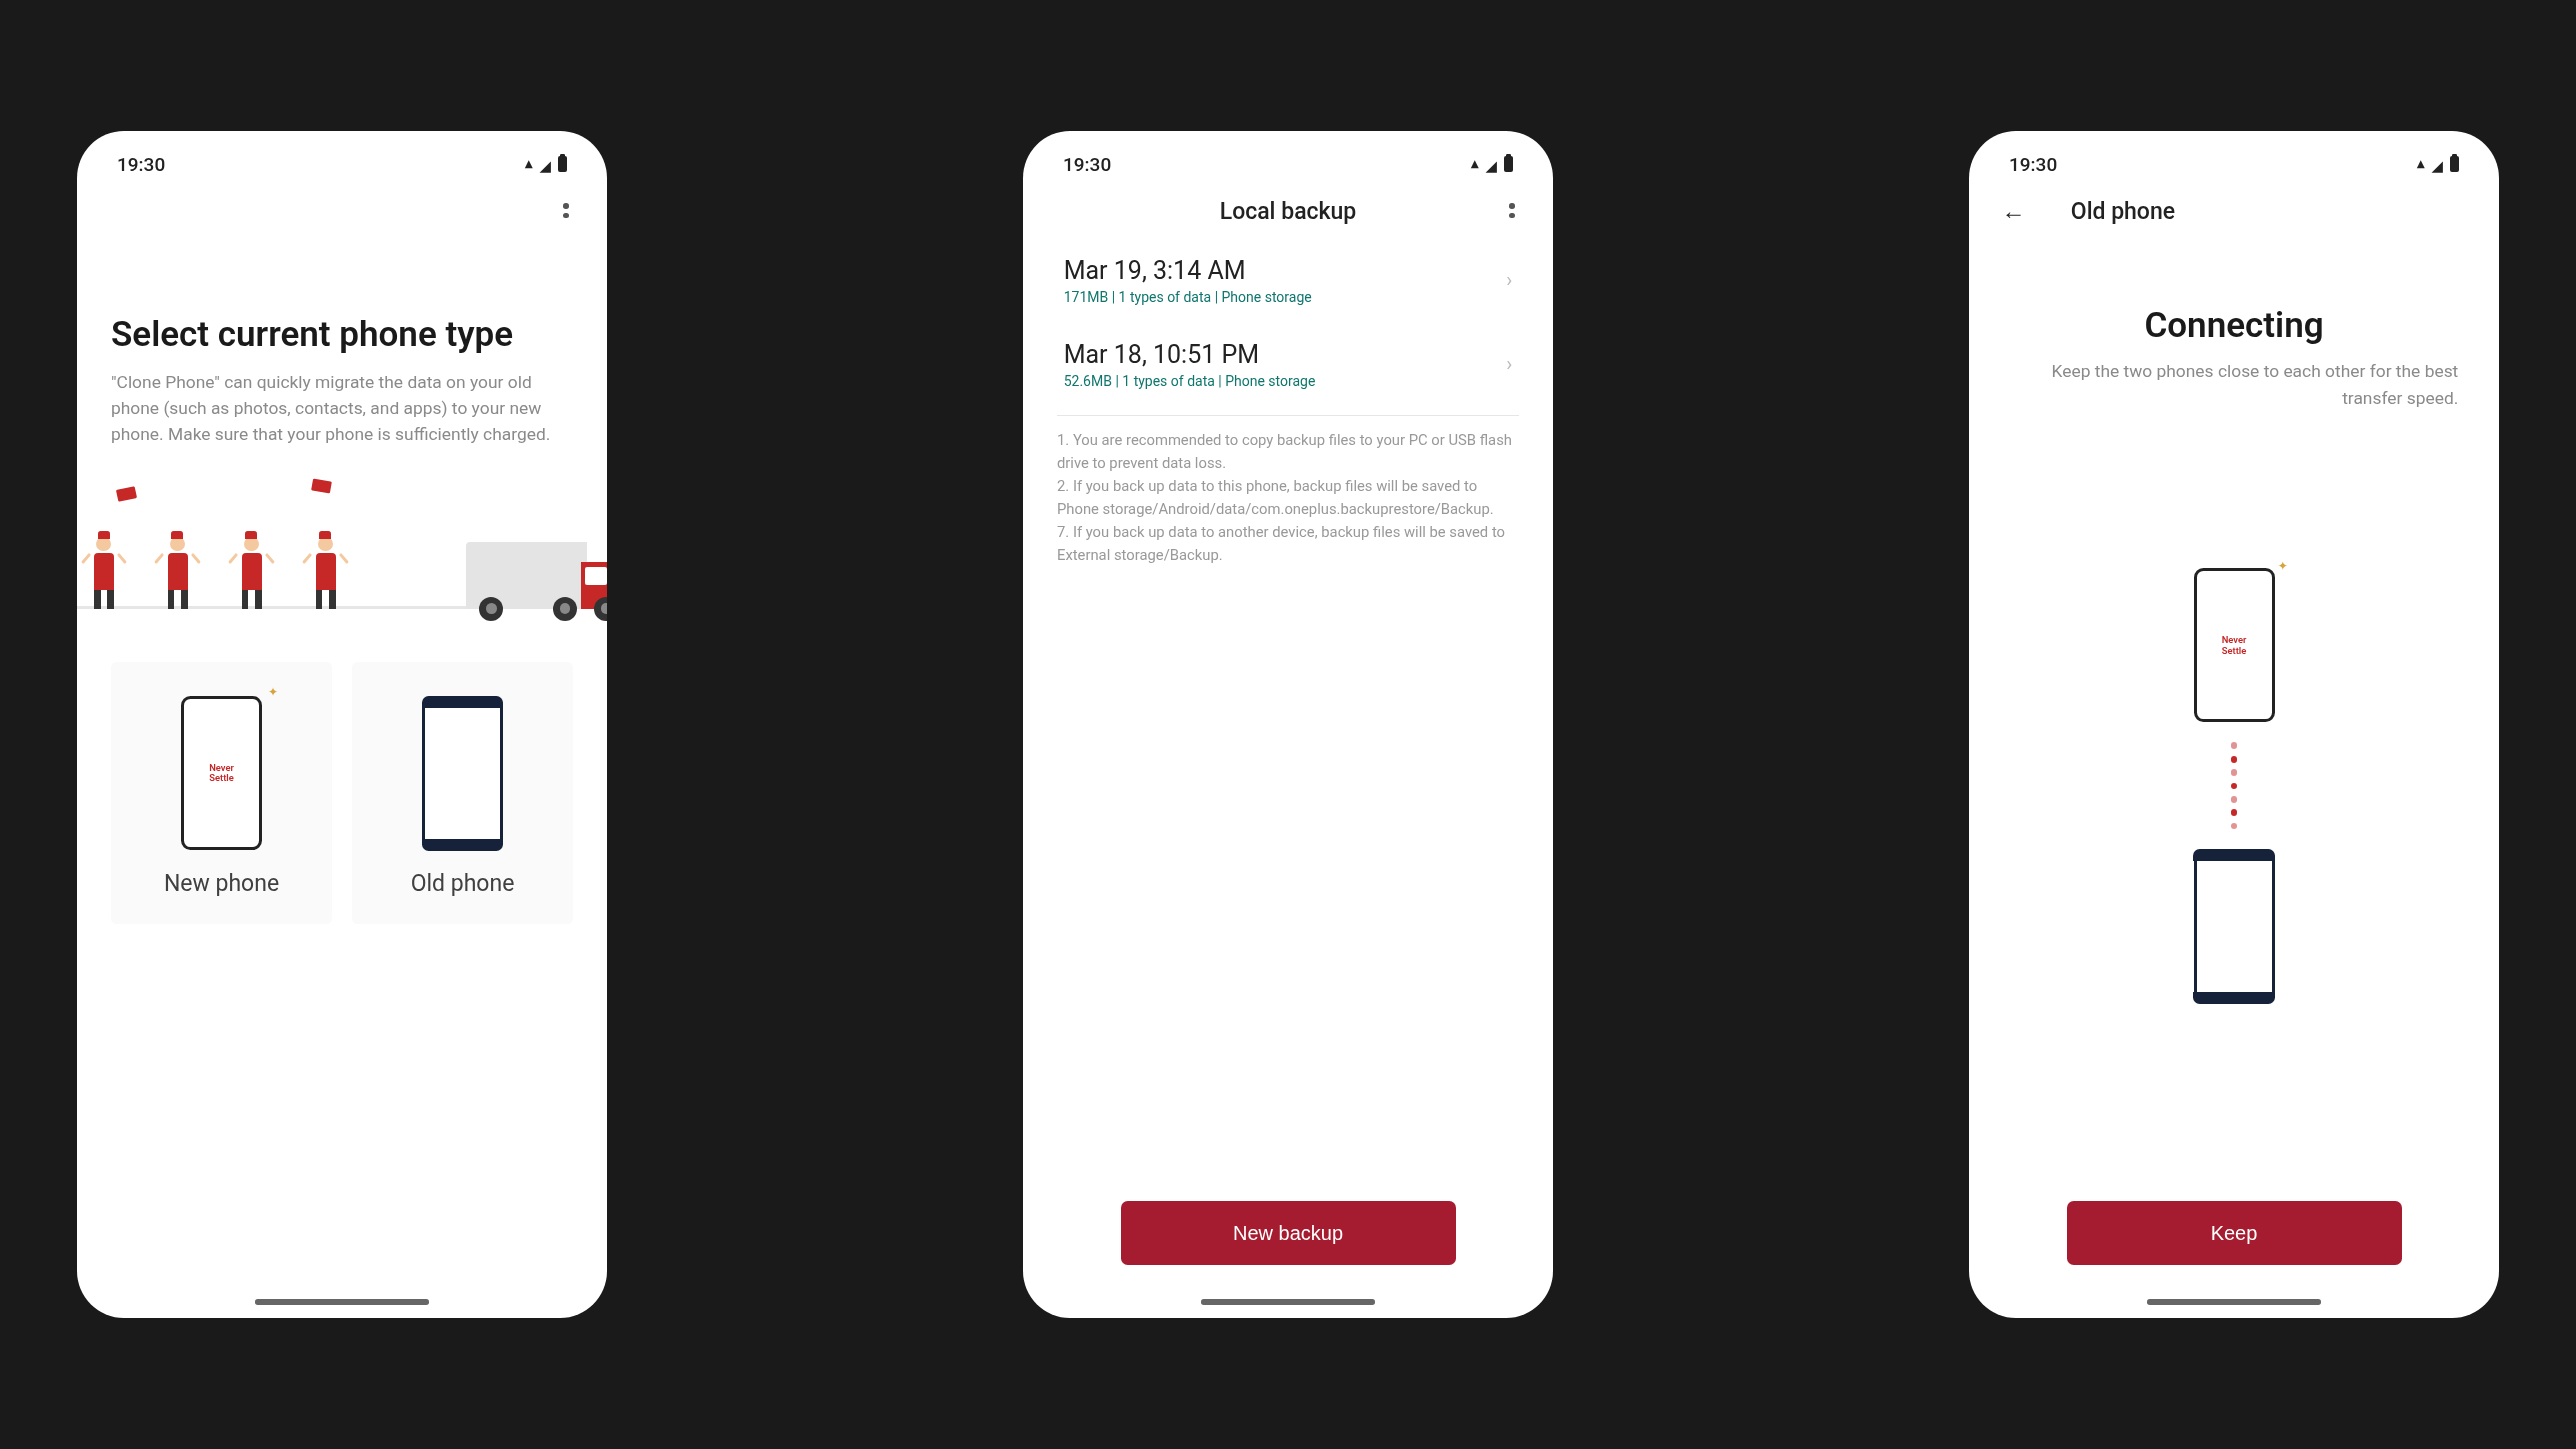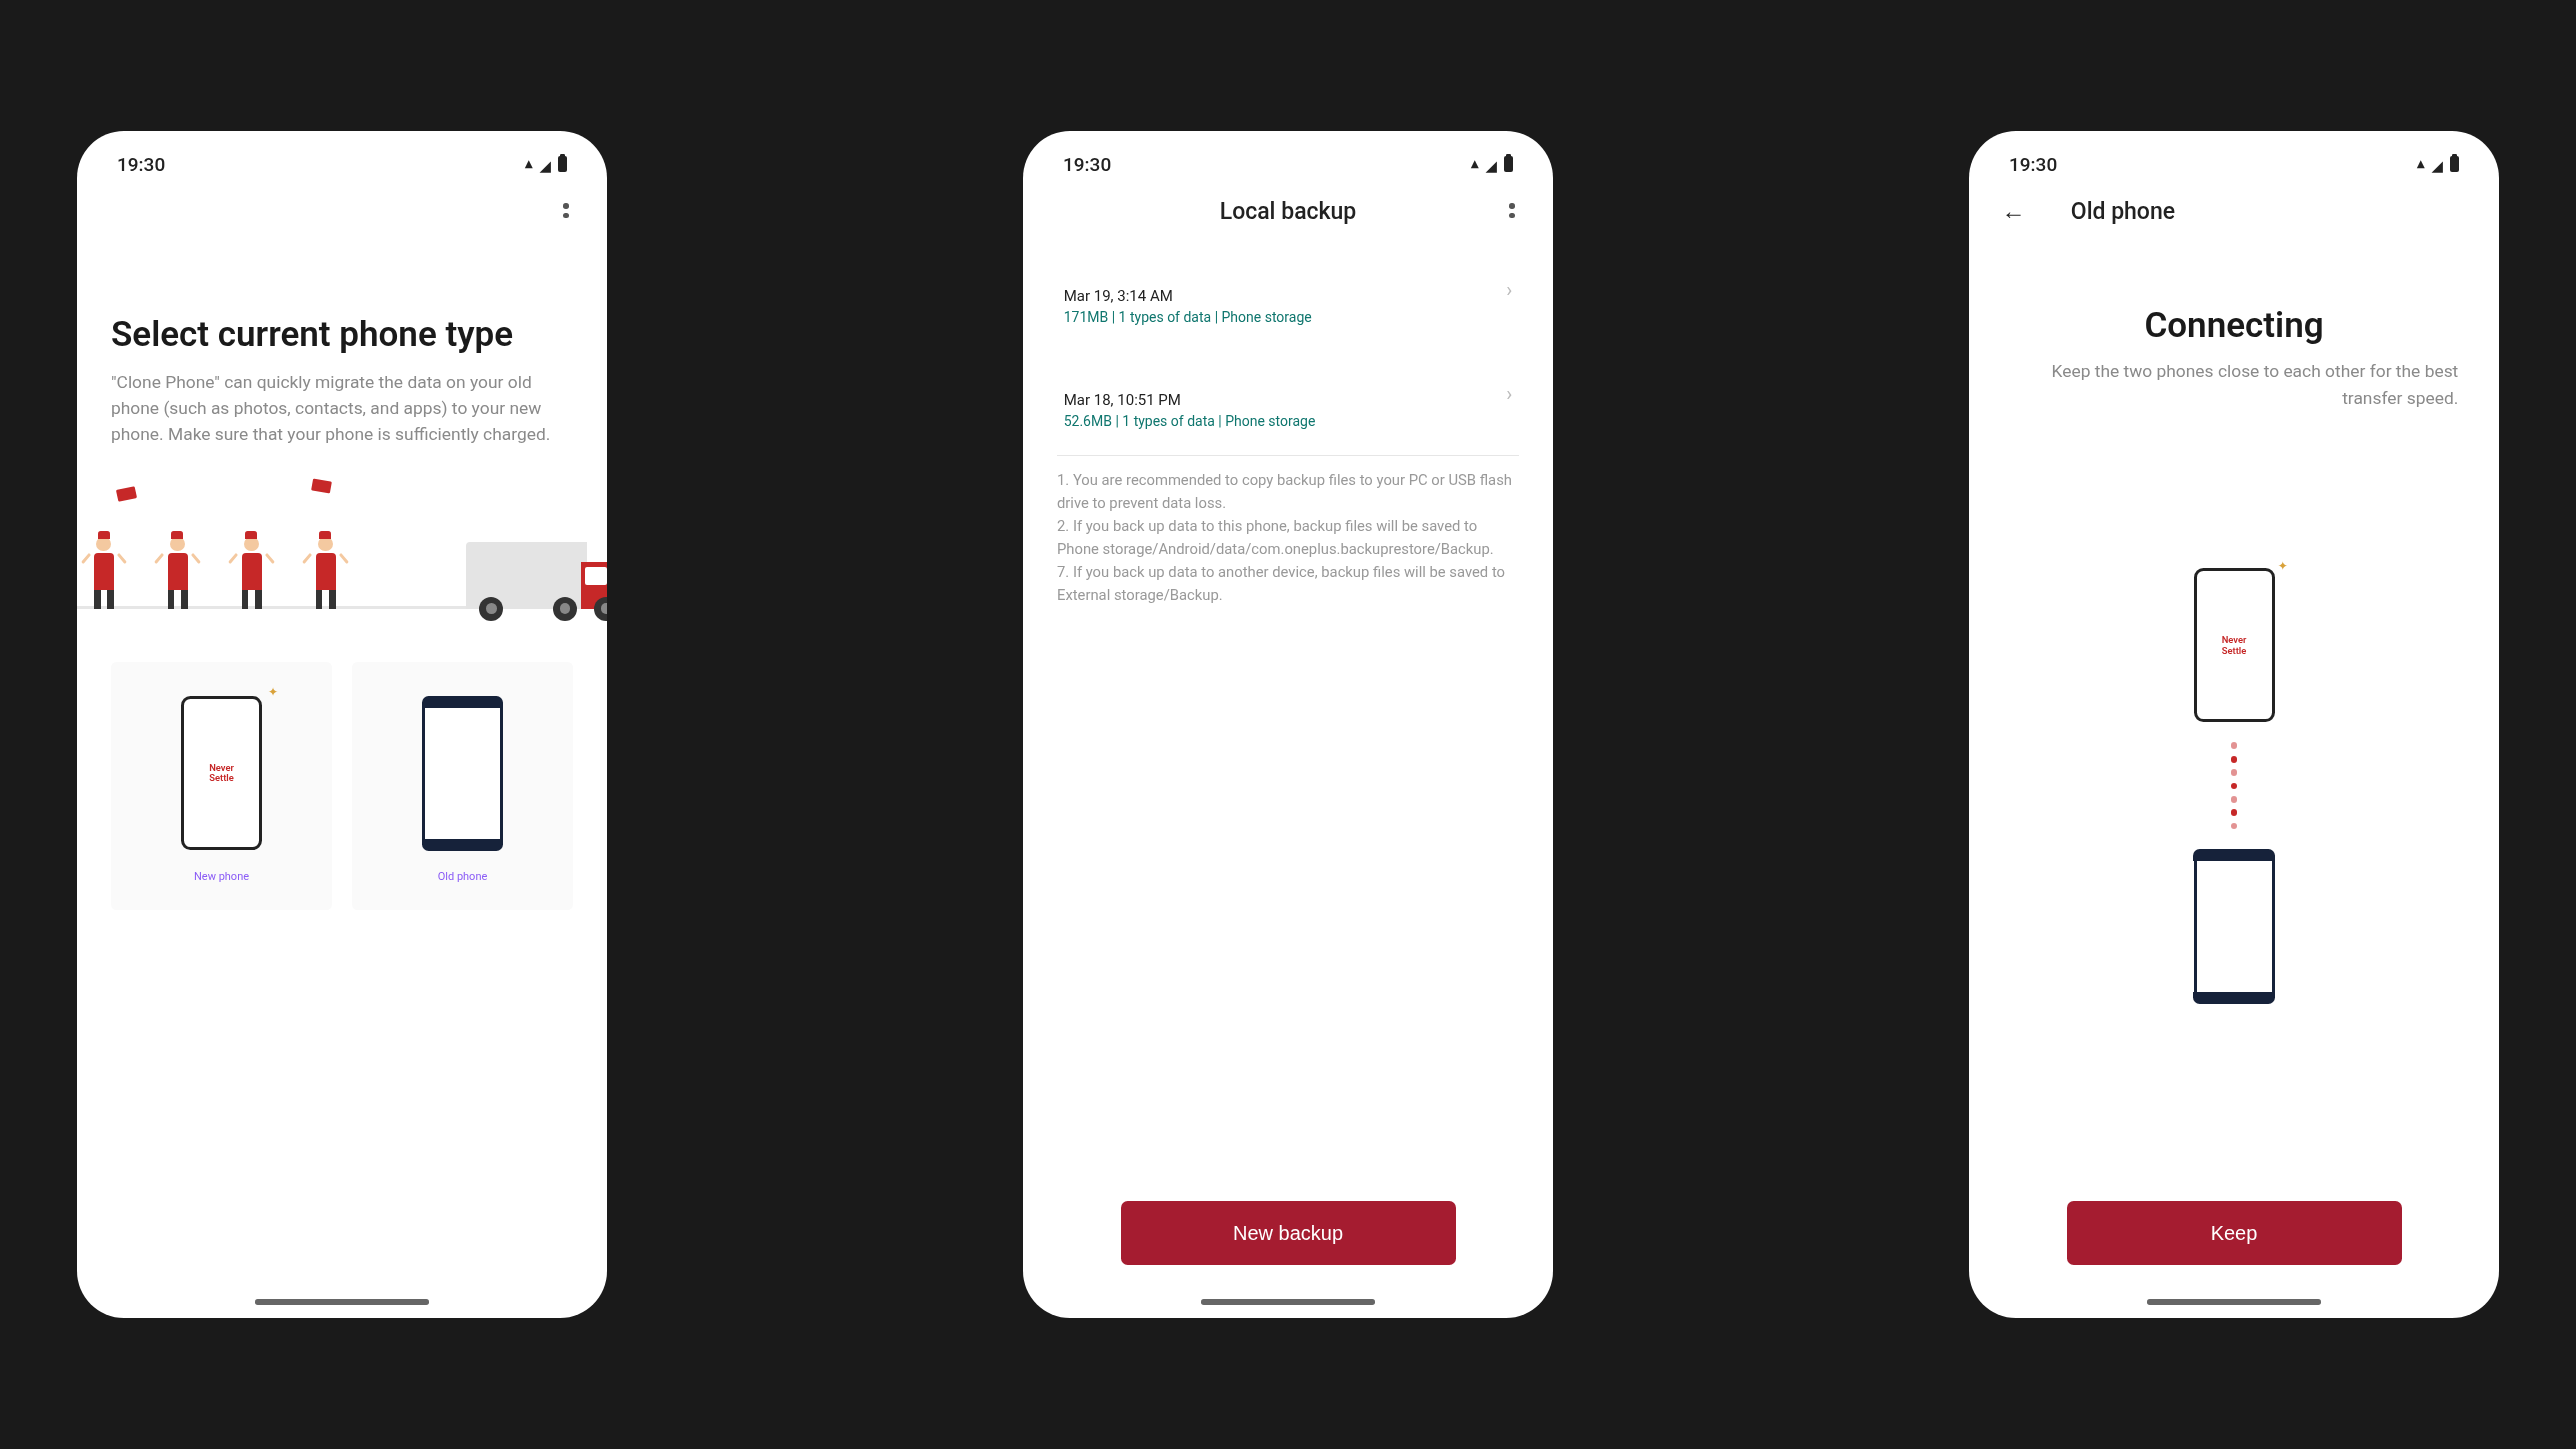--- a/index.html
+++ b/index.html
@@ -135,28 +135,28 @@
     display:flex;flex-direction:column;align-items:center;gap:20px;
     cursor:pointer;
     position:relative;
   }
   .mini-phone{width:81px;height:154px;border-radius:9.4px;border:3.4px solid #222;background:#fff;position:relative;}
   .mini-phone.new::after{content:"Never\aSettle";white-space:pre;position:absolute;top:50%;left:50%;transform:translate(-50%,-50%);color:#c62828;font-size:9.4px;font-weight:600;text-align:center;line-height:1.1;}
   .mini-phone.old{border-color:#16223a;}
   .mini-phone.old::before{content:"";position:absolute;top:-3.4px;left:-3.4px;right:-3.4px;height:12px;background:#16223a;border-radius:6.7px 6.7px 0 0;}
   .mini-phone.old::after{content:"";position:absolute;bottom:-3.4px;left:-3.4px;right:-3.4px;height:12px;background:#16223a;border-radius:0 0 6.7px 6.7px;}
   .sparkle{position:absolute;top:23px;right:54px;color:#d9a23a;font-size:12px;}
-  .card-label{font-size:11px;color:#8b5cf6;}
+  .card-label{font-size:23px;color:#404040;}
   
   .backup-item{
     padding: 17.4px 6.7px;
     display:flex;align-items:center;justify-content:space-between;
     cursor:pointer;
   }
-  .backup-info .bi-title{font-size:15px;color:#222;font-weight:400;margin-bottom:4px;margin-top:31px;}
+  .backup-info .bi-title{font-size:25px;color:#222;font-weight:400;margin-bottom:4px;}
   .backup-info .bi-sub{font-size:14px;color:#0f766e;}
   .chevron{color:#bbb;font-size:20px;}
   .divider{height:0.7px;background:#e6e6e6;margin:9.4px 0 13.4px 0;}
   .notes{font-size:14.8px;color:#999;line-height:1.55;}
   .primary-btn{
     background:#a51c30;color:#fff;font-size:20px;
     height:64px;border:none;border-radius:6.7px;width:335px;
     margin:0 auto 34px auto;cursor:pointer;font-weight:500;
   }
   

